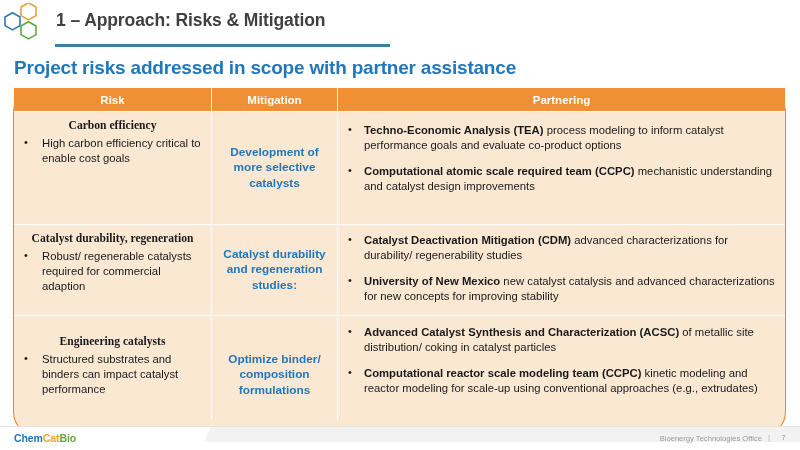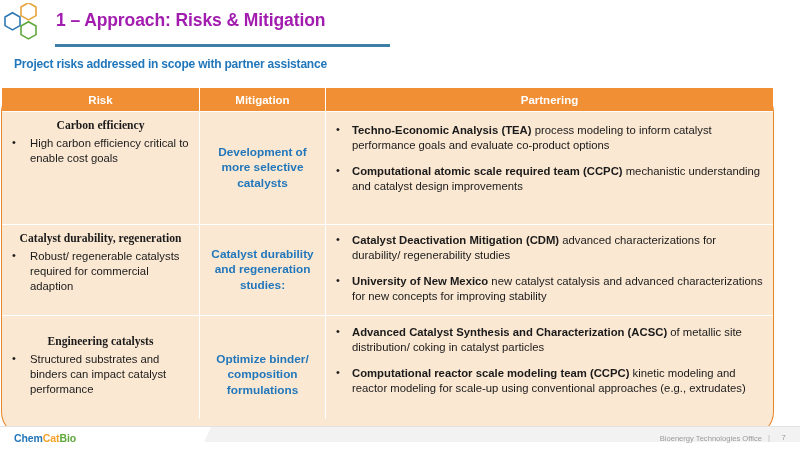--- a/index.html
+++ b/index.html
@@ -22,46 +22,46 @@
   #logo-hexes {
     position: absolute;
     left: 3px; top: 3px;
     width: 48px; height: 44px;
   }
   #slide-title {
     position: absolute;
     left: 56px; top: 10px;
     font-size: 17.5px;
     font-weight: bold;
-    color: #a21caf;
+    color: #404040;
     letter-spacing: -0.1px;
     white-space: nowrap;
   }
   #title-rule {
     position: absolute;
     left: 55px; top: 44px;
     width: 335px; height: 2.5px;
     background: #3d7fa6;
   }
 
   
   #subtitle {
     position: absolute;
     left: 14px; top: 57px;
-    font-size: 12px;
+    font-size: 19px;
     font-weight: bold;
     color: #2277bb;
     letter-spacing: -0.2px;
     white-space: nowrap;
   }
 
   
   #risk-table {
     position: absolute;
-    left: 1px; top: 88px;
+    left: 13px; top: 88px;
     width: 773px; height: 348px;
     border-left: 1.5px solid #E5862A;
     border-right: 1.5px solid #E5862A;
     border-bottom: 1.5px solid #E5862A;
     background: #FBE8D3;
     border-radius: 24px;
   }
   .thead {
     display: flex;
     height: 23px;

